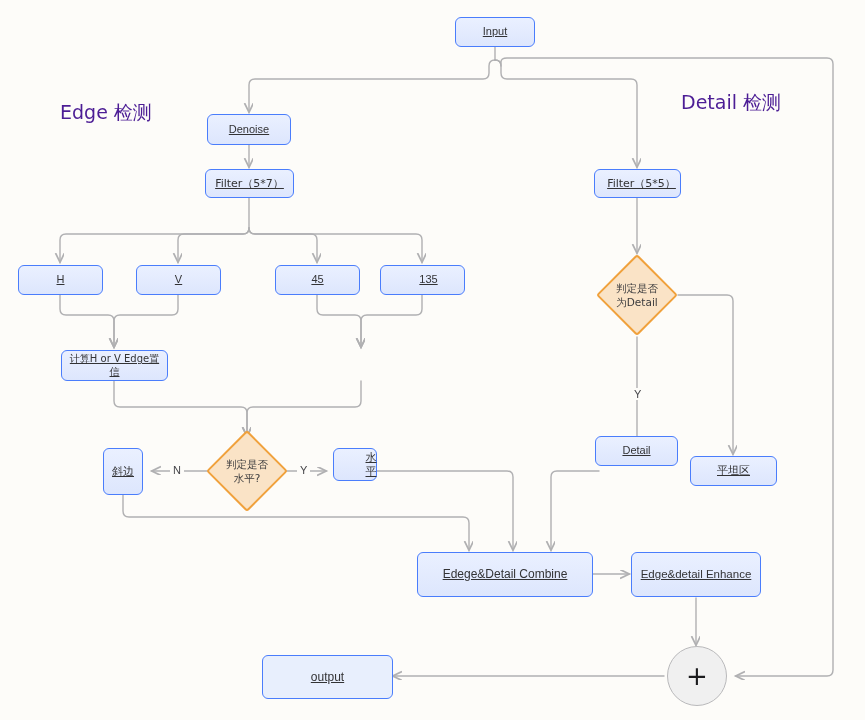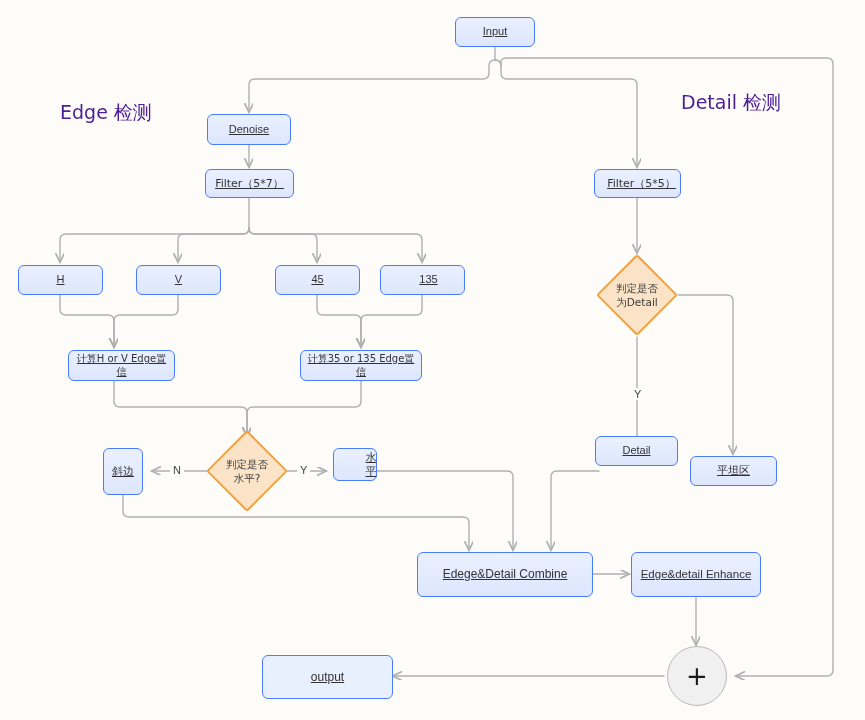--- a/index.html
+++ b/index.html
@@ -145,22 +145,21 @@
 
   <div class="node cn" style="left:205px;top:169px;width:89px;height:29px;">Filter（5*7）</div>
 
   <div class="node cn" style="left:594px;top:169px;width:87px;height:29px;padding-left:12px;">Filter（5*5）</div>
 
   <div class="node" style="left:18px;top:265px;width:85px;height:30px;">H</div>
   <div class="node" style="left:136px;top:265px;width:85px;height:30px;">V</div>
   <div class="node" style="left:275px;top:265px;width:85px;height:30px;">45</div>
   <div class="node" style="left:380px;top:265px;width:85px;height:30px;padding-left:16px;">135</div>
 
-  <div class="node cn" style="left:61px;top:350px;width:107px;height:31px;font-size:10px;margin-left:7px;">计算H or V Edge置信</div>
-  <div class="node cn" style="left:300px;top:350px;width:122px;height:31px;font-size:10px;">计算35 or 135 Edge置信</div>
+  <div class="node cn" style="left:61px;top:350px;width:107px;height:31px;font-size:10px;">计算H or V Edge置信</div>
 
   <div class="diamond" style="left:218px;top:442px;width:58px;height:58px;">
     <div class="dtext cn">
       <span>
         <span>判定是否</span><br>
         <span>水平?</span>
       </span>
     </div>
   </div>
 

